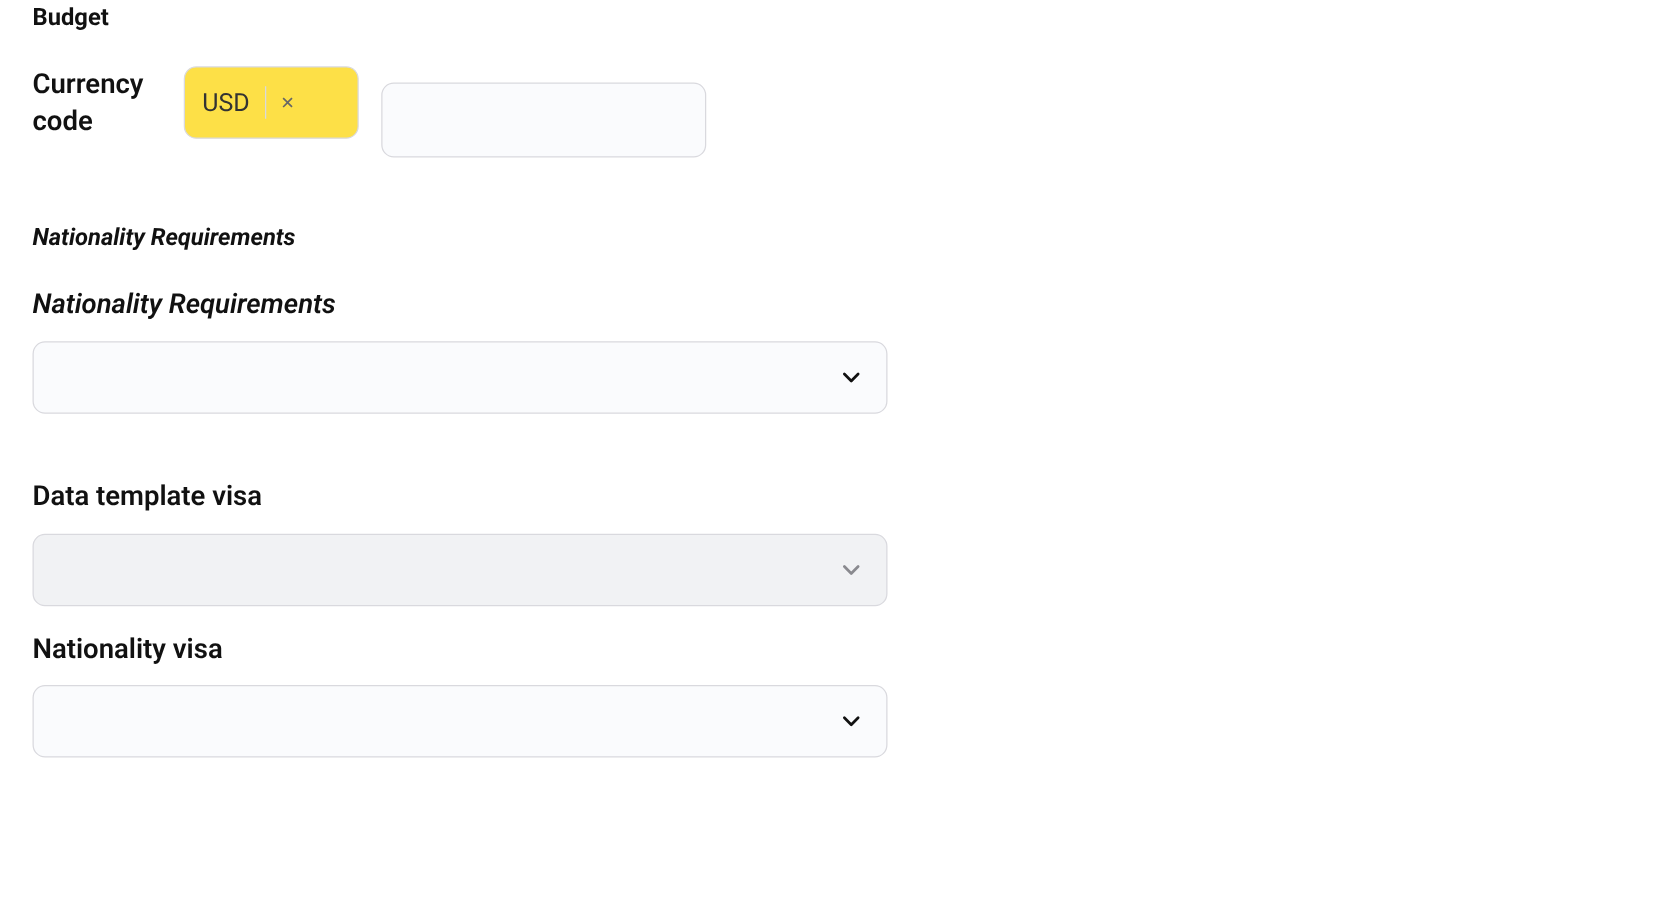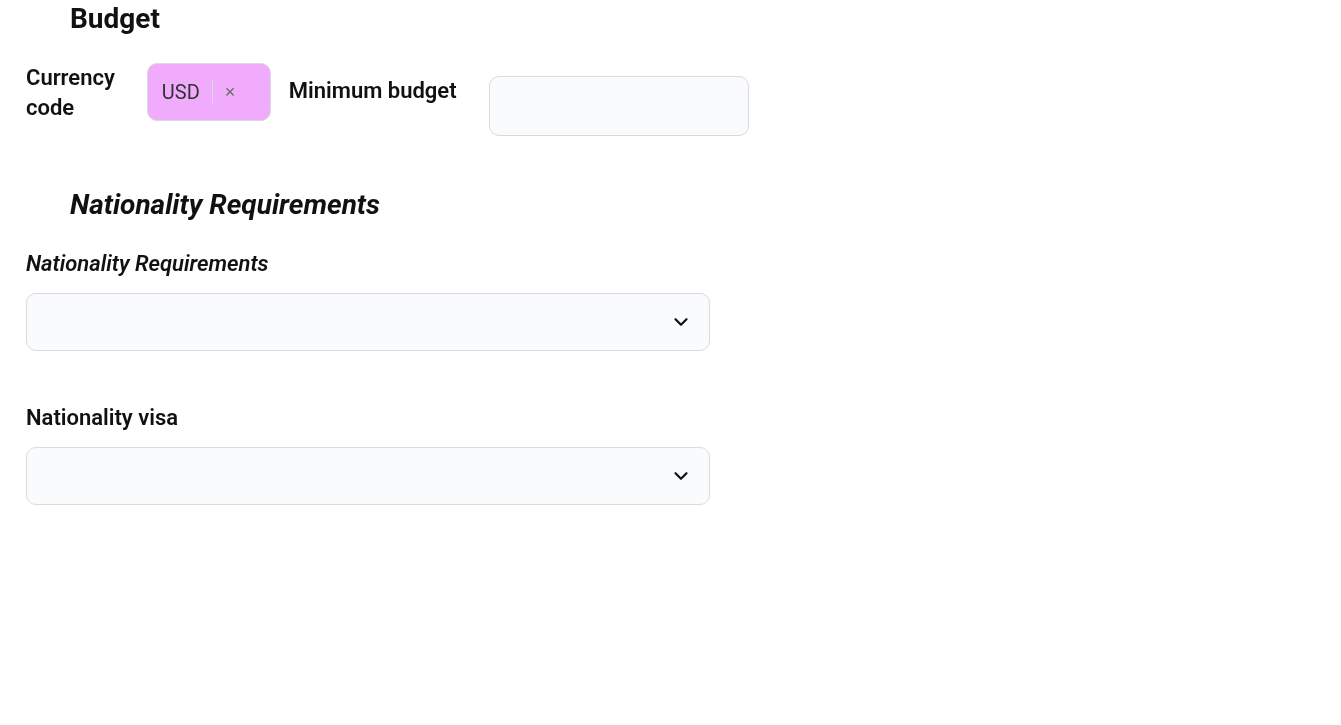--- a/index.html
+++ b/index.html
@@ -4,25 +4,24 @@
 <style>
   * { box-sizing: border-box; margin: 0; padding: 0; }
   body {
     font-family: -apple-system, BlinkMacSystemFont, "Segoe UI", Roboto, Helvetica, Arial, sans-serif;
     background: #ffffff;
     color: #111111;
     padding: 0 26px;
     width: 1341px;
   }
   h2.section-title {
-    font-size: 28px;
+    font-size: 19px;
     font-weight: 700;
     color: #111111;
     margin-bottom: 28px;
-    margin-left: 44px;
   }
   .section {
     margin-bottom: 48px;
   }
   .budget-row {
     display: flex;
     align-items: flex-end;
     gap: 18px;
   }
   .field-group {
@@ -38,25 +37,25 @@
     line-height: 1.35;
   }
   .field-label.stacked {
     max-width: 110px;
   }
   .currency-box {
     display: inline-flex;
     align-items: center;
     border: 1px solid #d9d9de;
     border-radius: 10px;
-    background: #f0abfc;
+    background: #fde047;
     height: 58px;
     padding: 0 14px;
     gap: 12px;
-    width: 124px;
+    width: 140px;
   }
   .currency-value {
     font-size: 20px;
     color: #333333;
     font-weight: 400;
   }
   .currency-divider {
     width: 1px;
     height: 26px;
     background: #d9d9de;
@@ -127,21 +126,20 @@
         <span>code</span>
       </div>
       <div class="currency-box">
         <span class="currency-value">USD</span>
         <span class="currency-divider"></span>
         <button class="currency-clear">×</button>
       </div>
     </div>
 
     <div class="field-group">
-      <div class="field-label">Minimum budget</div>
       <input class="text-input" type="text" value="" style="">
     </div>
 
 
   </div>
 </div>
 
 <div class="section section-nat">
   <h2 class="section-title">Nationality Requirements</h2>
   <div class="field-label">Nationality Requirements</div>
@@ -152,20 +150,33 @@
     <span class="chevron">
       <svg width="22" height="22" viewBox="0 0 24 24" fill="none">
           <path d="M6 9l6 6 6-6" stroke="#111111" stroke-width="2.4" stroke-linecap="round" stroke-linejoin="round"></path>
         </svg>
     </span>
   </div>
 </div>
 
 <div class="section section-visas">
 
+  <div class="visa-field">
+    <div class="field-label">Data template visa</div>
+    <div class="full-select">
+      <div class="select-box disabled">
+        <span></span>
+      </div>
+      <span class="chevron muted">
+        <svg width="22" height="22" viewBox="0 0 24 24" fill="none">
+            <path d="M6 9l6 6 6-6" stroke="#8a8a8f" stroke-width="2.4" stroke-linecap="round" stroke-linejoin="round"></path>
+          </svg>
+      </span>
+    </div>
+  </div>
 
   <div class="visa-field">
     <div class="field-label">Nationality visa</div>
     <div class="full-select">
       <div class="select-box">
         <span></span>
       </div>
       <span class="chevron">
         <svg width="22" height="22" viewBox="0 0 24 24" fill="none">
             <path d="M6 9l6 6 6-6" stroke="#111111" stroke-width="2.4" stroke-linecap="round" stroke-linejoin="round"></path>

